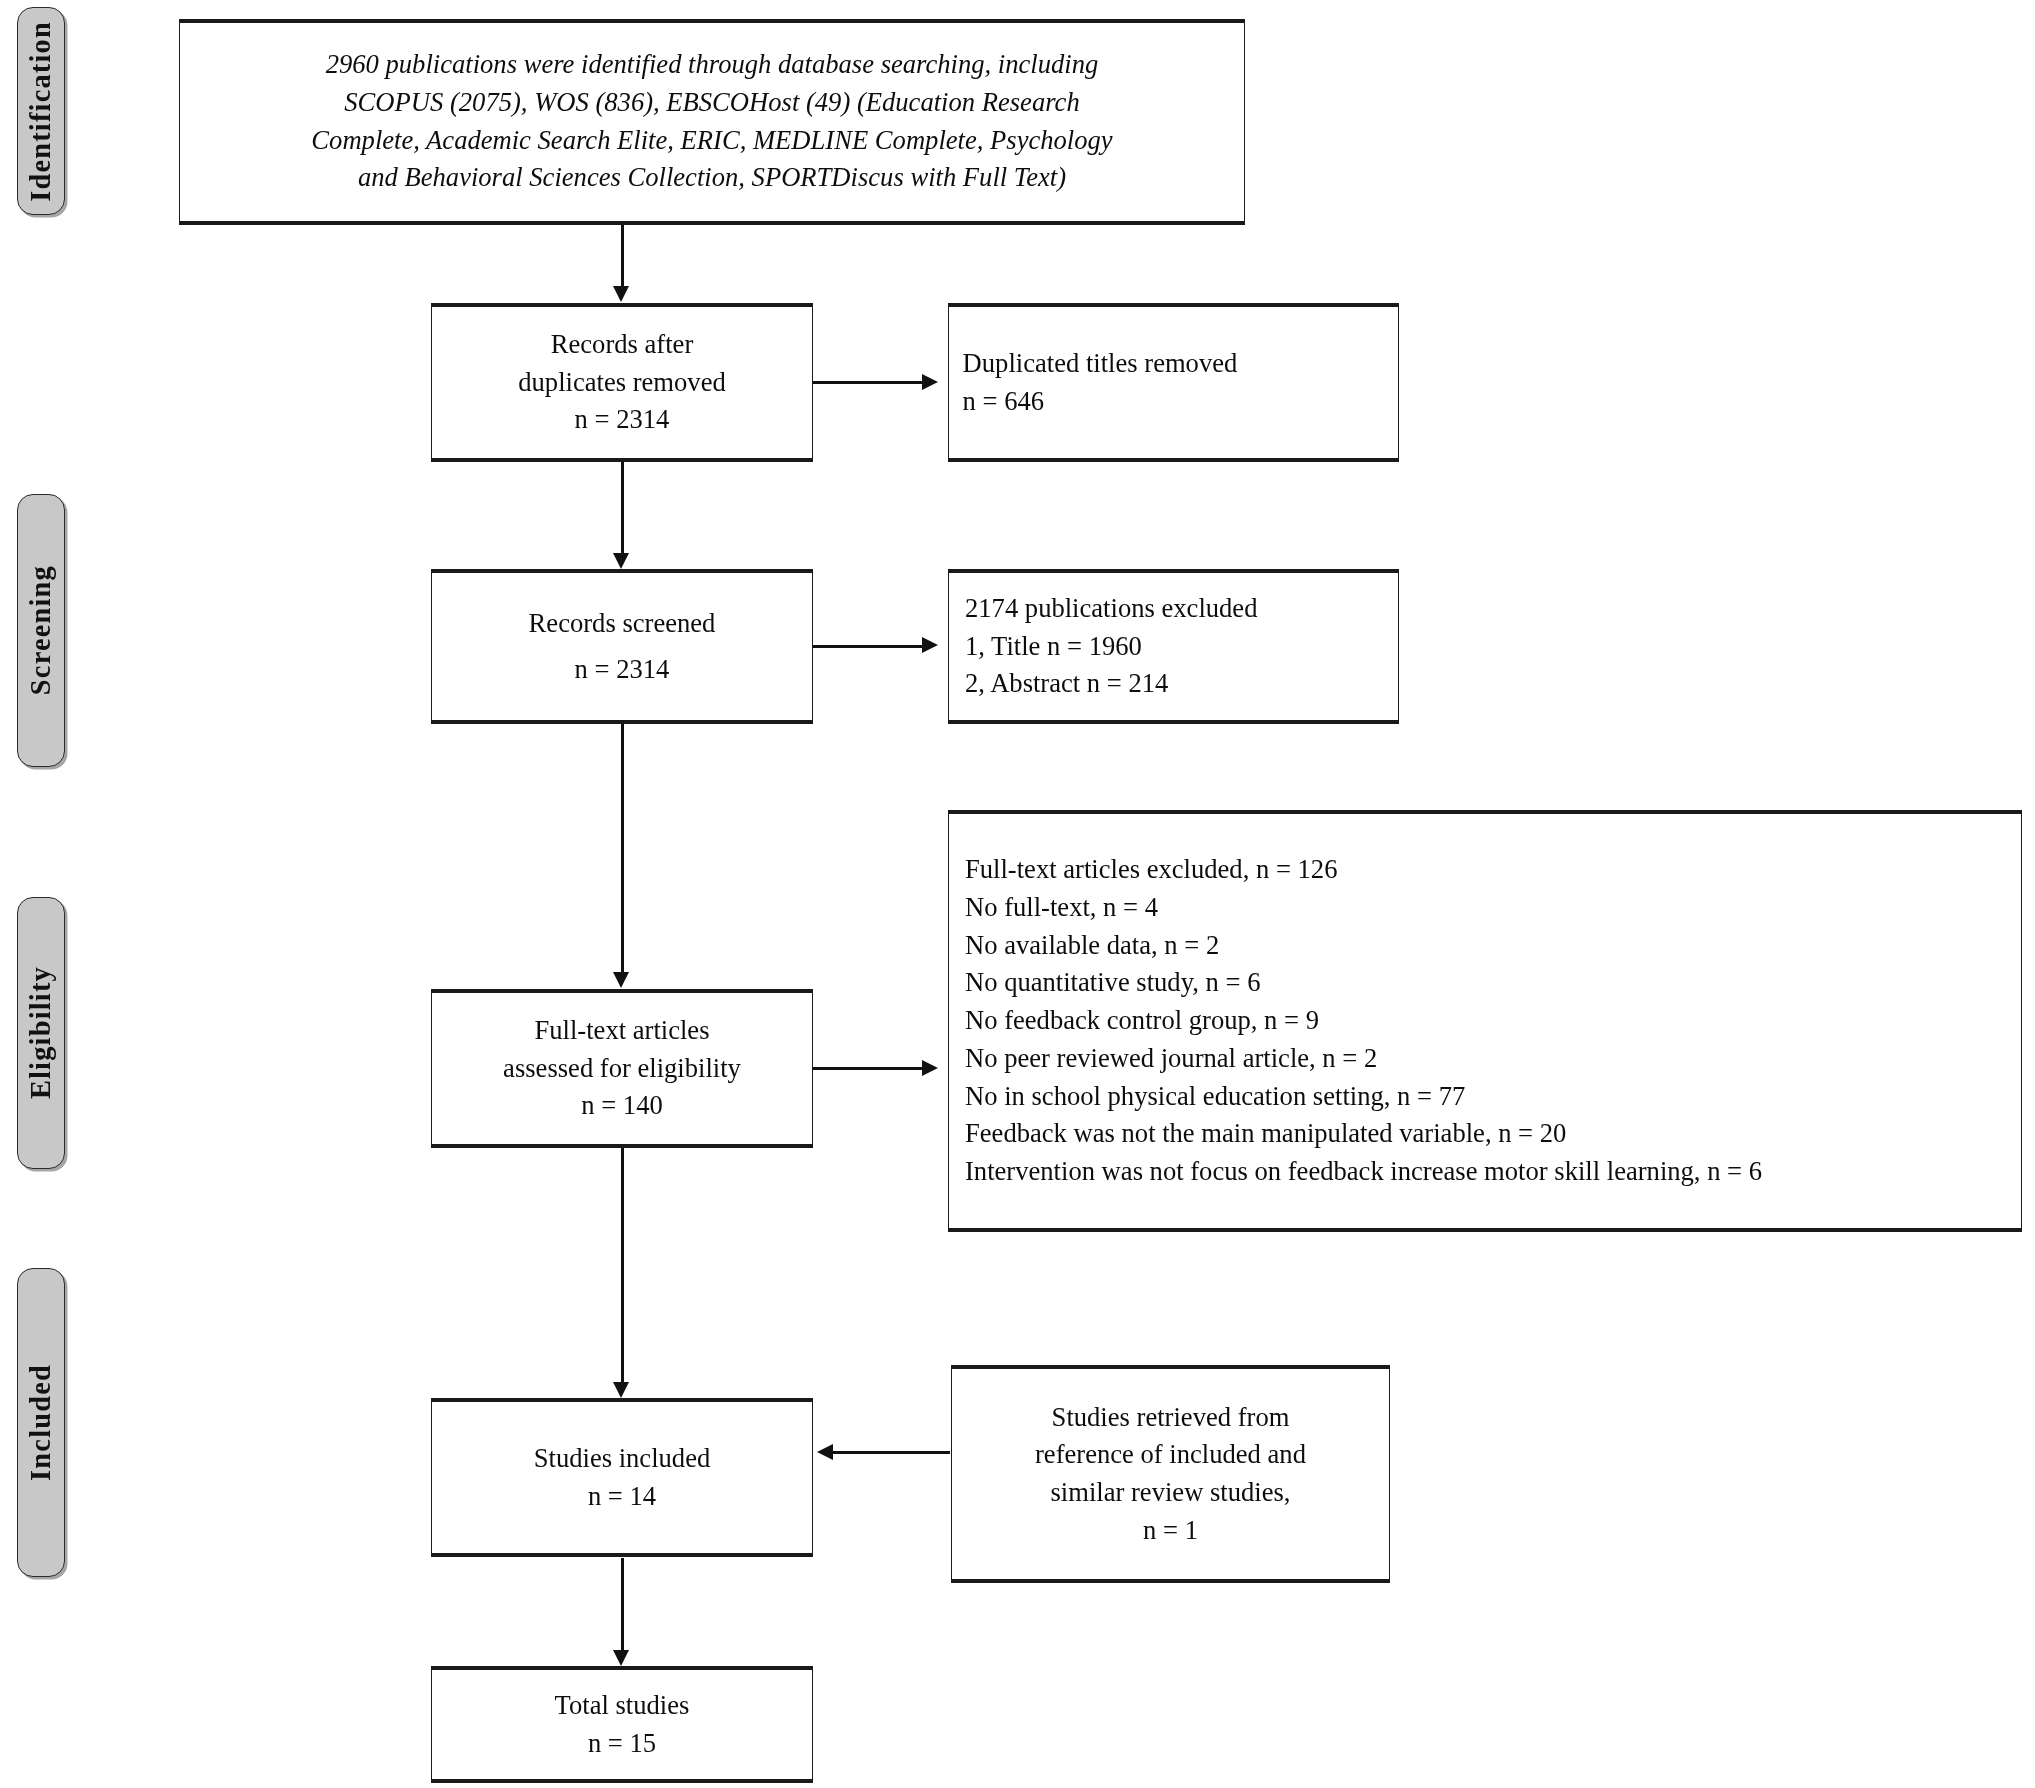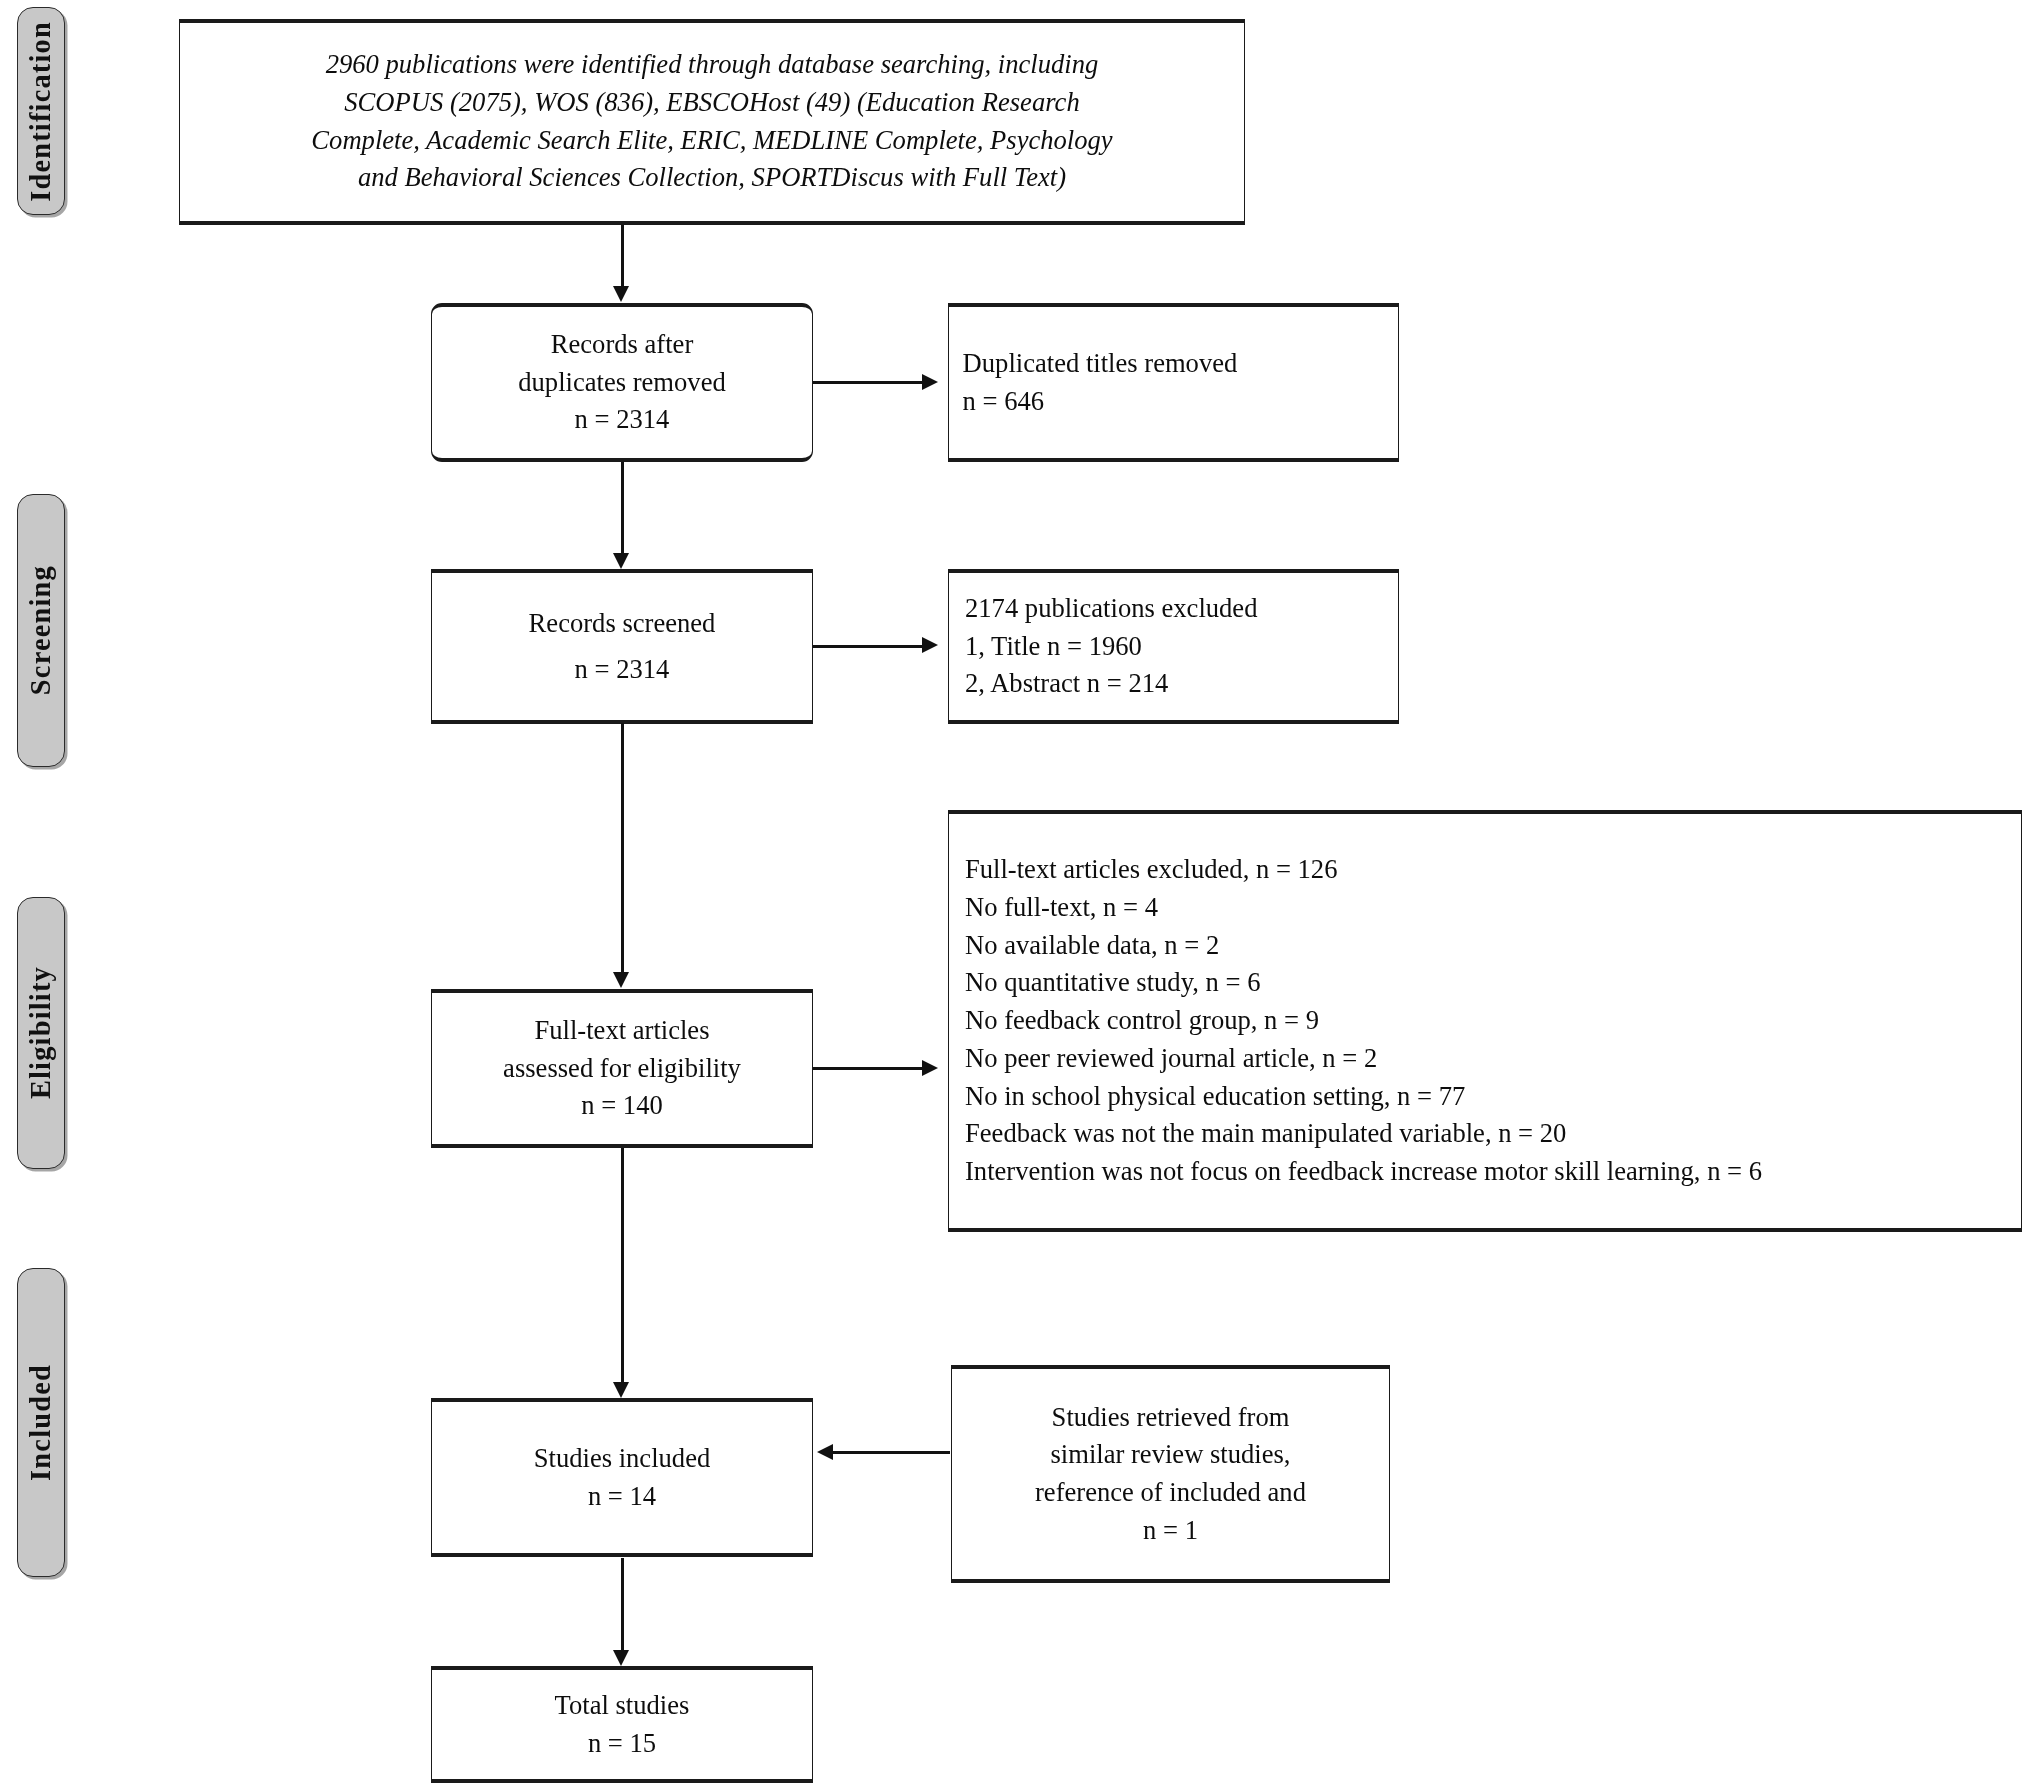--- a/index.html
+++ b/index.html
@@ -128,21 +128,21 @@
   <div class="flow-box center wrapbox" style="left:179px; top:18.5px; width:1066px; height:206px; padding:6.2px 17.3px;">
     <div class="line">2960 publications were identified through database searching, including</div>
     <div class="line">SCOPUS (2075), WOS (836), EBSCOHost (49) (Education Research</div>
     <div class="line">Complete, Academic Search Elite, ERIC, MEDLINE Complete, Psychology</div>
     <div class="line">and Behavioral Sciences Collection, SPORTDiscus with Full Text)</div>
   </div>
 
   <div class="vline" style="left:621px; top:225px; height:63px;"></div>
   <div class="arrow-down" style="left:613px; top:286px;"></div>
 
-  <div class="flow-box center" style="left:431px; top:303px; width:382px; height:159px;border-radius:11px;">
+  <div class="flow-box center" style="left:431px; top:303px; width:382px; height:159px;">
     <div class="line">Records after</div>
     <div class="line">duplicates removed</div>
     <div class="line">n = 2314</div>
   </div>
 
   <div class="hline" style="left:813px; top:381px; width:111px;"></div>
   <div class="arrow-right" style="left:922px; top:374px;"></div>
 
   <div class="flow-box leftal" style="left:948px; top:303px; width:451px; height:159px; ">
     <div class="line">Duplicated titles removed</div>
@@ -196,22 +196,22 @@
   <div class="flow-box center" style="left:431px; top:1398px; width:382px; height:159px;">
     <div class="line">Studies included</div>
     <div class="line">n = 14</div>
   </div>
 
   <div class="hline" style="left:833px; top:1451px; width:117px;"></div>
   <div class="arrow-left" style="left:817px; top:1444px;"></div>
 
   <div class="flow-box center" style="left:951px; top:1365px; width:439px; height:218px;">
     <div class="line">Studies retrieved from</div>
+    <div class="line">reference of included and</div>
     <div class="line">similar review studies,</div>
-    <div class="line">reference of included and</div>
     <div class="line">n = 1</div>
   </div>
 
   <div class="vline" style="left:621px; top:1558px; height:95px;"></div>
   <div class="arrow-down" style="left:613px; top:1650px;"></div>
 
   <div class="flow-box center" style="left:431px; top:1666px; width:382px; height:117px;">
     <div class="line">Total studies</div>
     <div class="line">n = 15</div>
   </div>

